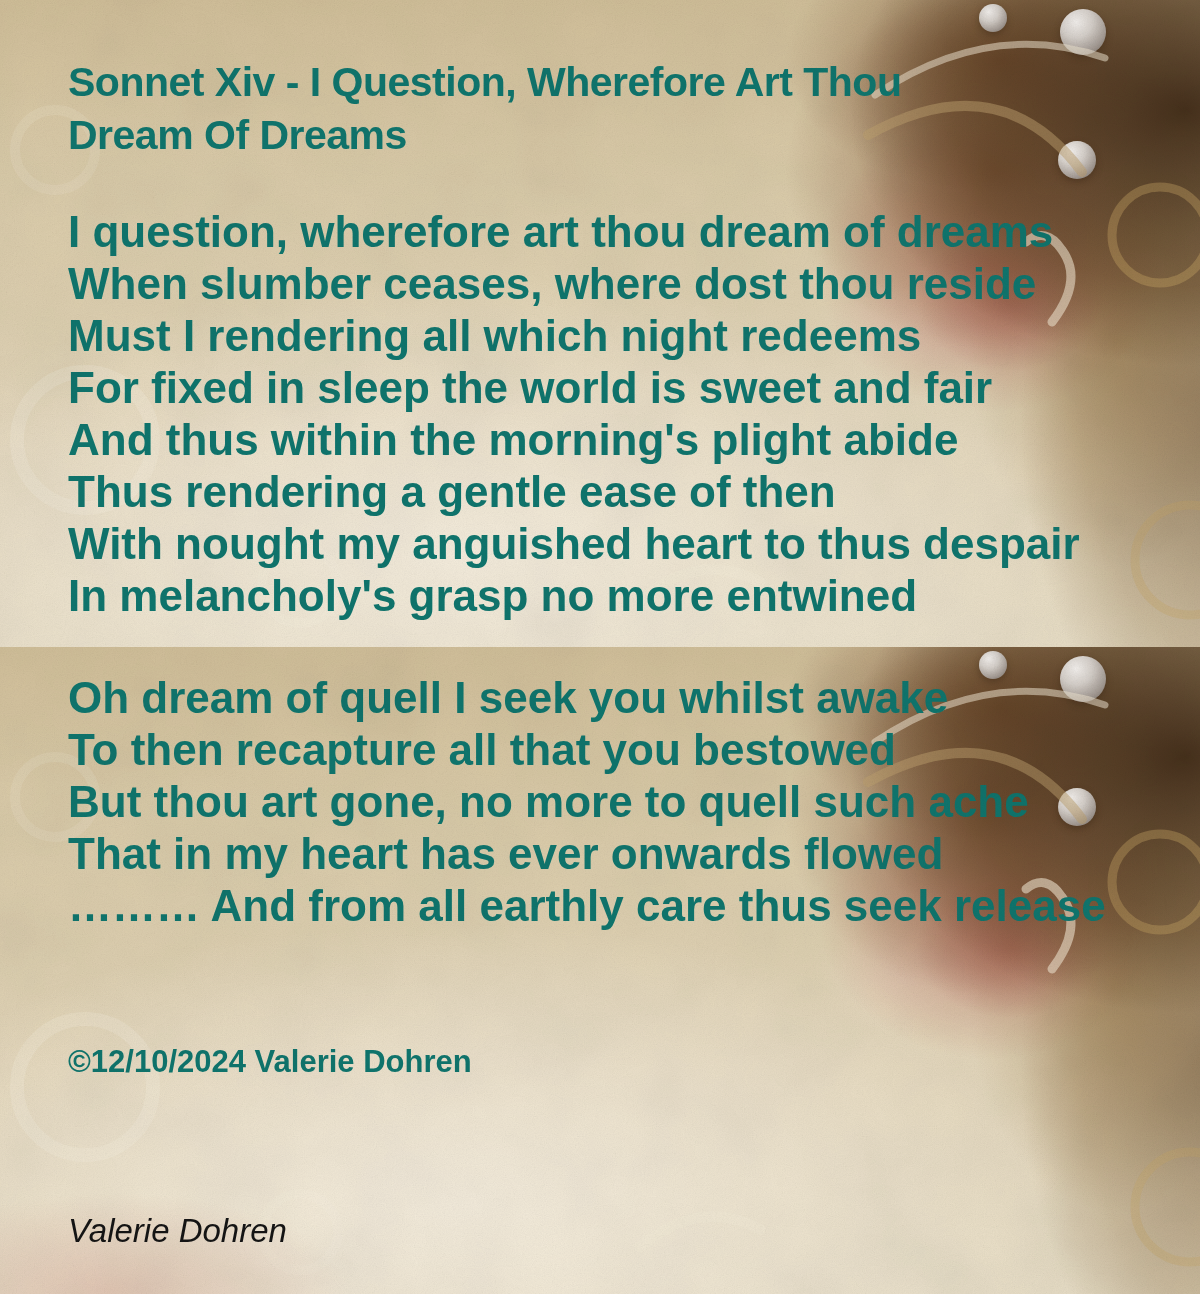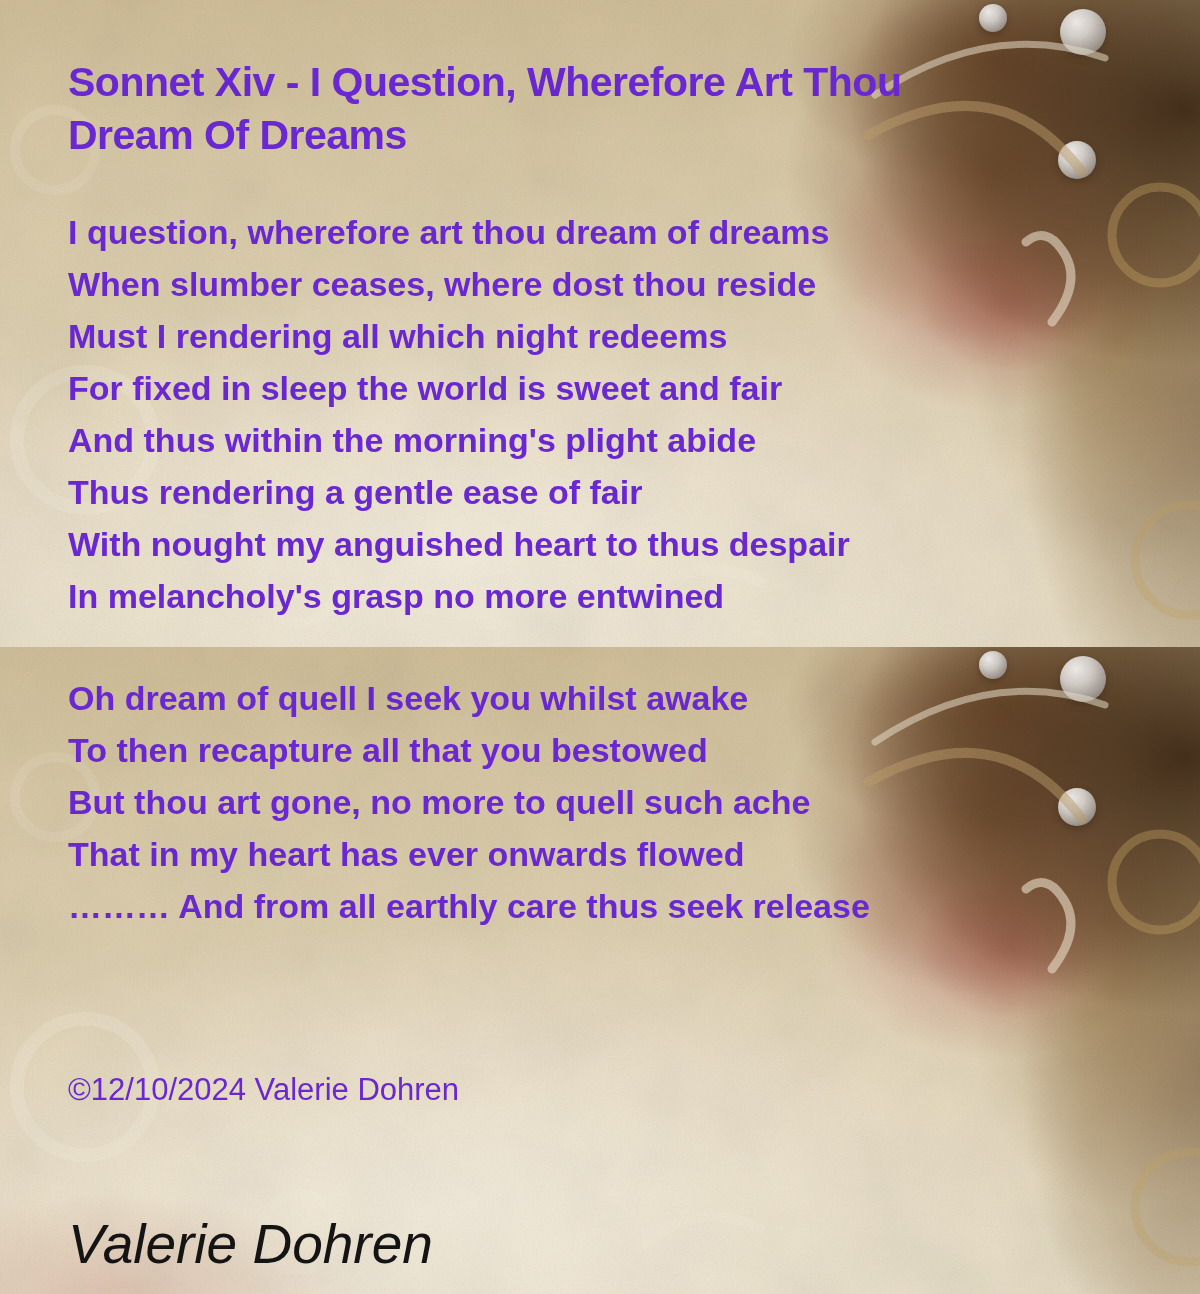--- a/index.html
+++ b/index.html
@@ -46,30 +46,30 @@
   
   .pink-bottom{
     position:absolute;left:0;top:1140px;width:540px;height:154px;z-index:2;pointer-events:none;
     background:radial-gradient(ellipse 330px 135px at 110px 150px, rgba(210,158,142,0.42), rgba(210,158,142,0) 72%);
   }
   
   .noise{position:absolute;left:0;top:0;z-index:5;pointer-events:none;mix-blend-mode:multiply;}
   .noise-grain{opacity:0.14;}
   .noise-blotch{opacity:0.12;}
   
-  .txt{position:absolute;color:#6d28d9;z-index:4;white-space:nowrap;}
+  .txt{position:absolute;color:#0f766e;z-index:4;white-space:nowrap;}
   #title{
     left:68px;top:56px;
     font-size:41px;font-weight:bold;line-height:53px;letter-spacing:-0.5px;
   }
-  .stanza{left:68px;font-size:34px;font-weight:bold;line-height:52px;}
+  .stanza{left:68px;font-size:44px;font-weight:bold;line-height:52px;}
   #stanza1{top:206px;}
   #stanza2{top:672px;}
-  #copyright{left:68px;top:1072px;font-size:31px;font-weight:normal;}
-  #signature{left:68px;top:1212px;font-size:55px;font-style:italic;font-weight:400;color:#141414;}
+  #copyright{left:68px;top:1044px;font-size:31px;font-weight:bold;}
+  #signature{left:68px;top:1212px;font-size:33px;font-style:italic;font-weight:400;color:#141414;}
 </style>
 </head>
 <body>
 
 <div id="page">
 
   <div class="tile" style="top:0"></div>
   <div class="tile" style="top:647px"></div>
 
   <svg class="flourish" width="1200" height="1294" viewBox="0 0 1200 1294">
@@ -104,21 +104,21 @@
     <div>Sonnet Xiv - I Question, Wherefore Art Thou</div>
     <div>Dream Of Dreams</div>
   </div>
 
   <div id="stanza1" class="txt stanza">
     <div>I question, wherefore art thou dream of dreams</div>
     <div>When slumber ceases, where dost thou reside</div>
     <div>Must I rendering all which night redeems</div>
     <div>For fixed in sleep the world is sweet and fair</div>
     <div>And thus within the morning's plight abide</div>
-    <div>Thus rendering a gentle ease of fair</div>
+    <div>Thus rendering a gentle ease of then</div>
     <div>With nought my anguished heart to thus despair</div>
     <div>In melancholy's grasp no more entwined</div>
   </div>
 
   <div id="stanza2" class="txt stanza">
     <div>Oh dream of quell I seek you whilst awake</div>
     <div>To then recapture all that you bestowed</div>
     <div>But thou art gone, no more to quell such ache</div>
     <div>That in my heart has ever onwards flowed</div>
     <div>……… And from all earthly care thus seek release</div>

